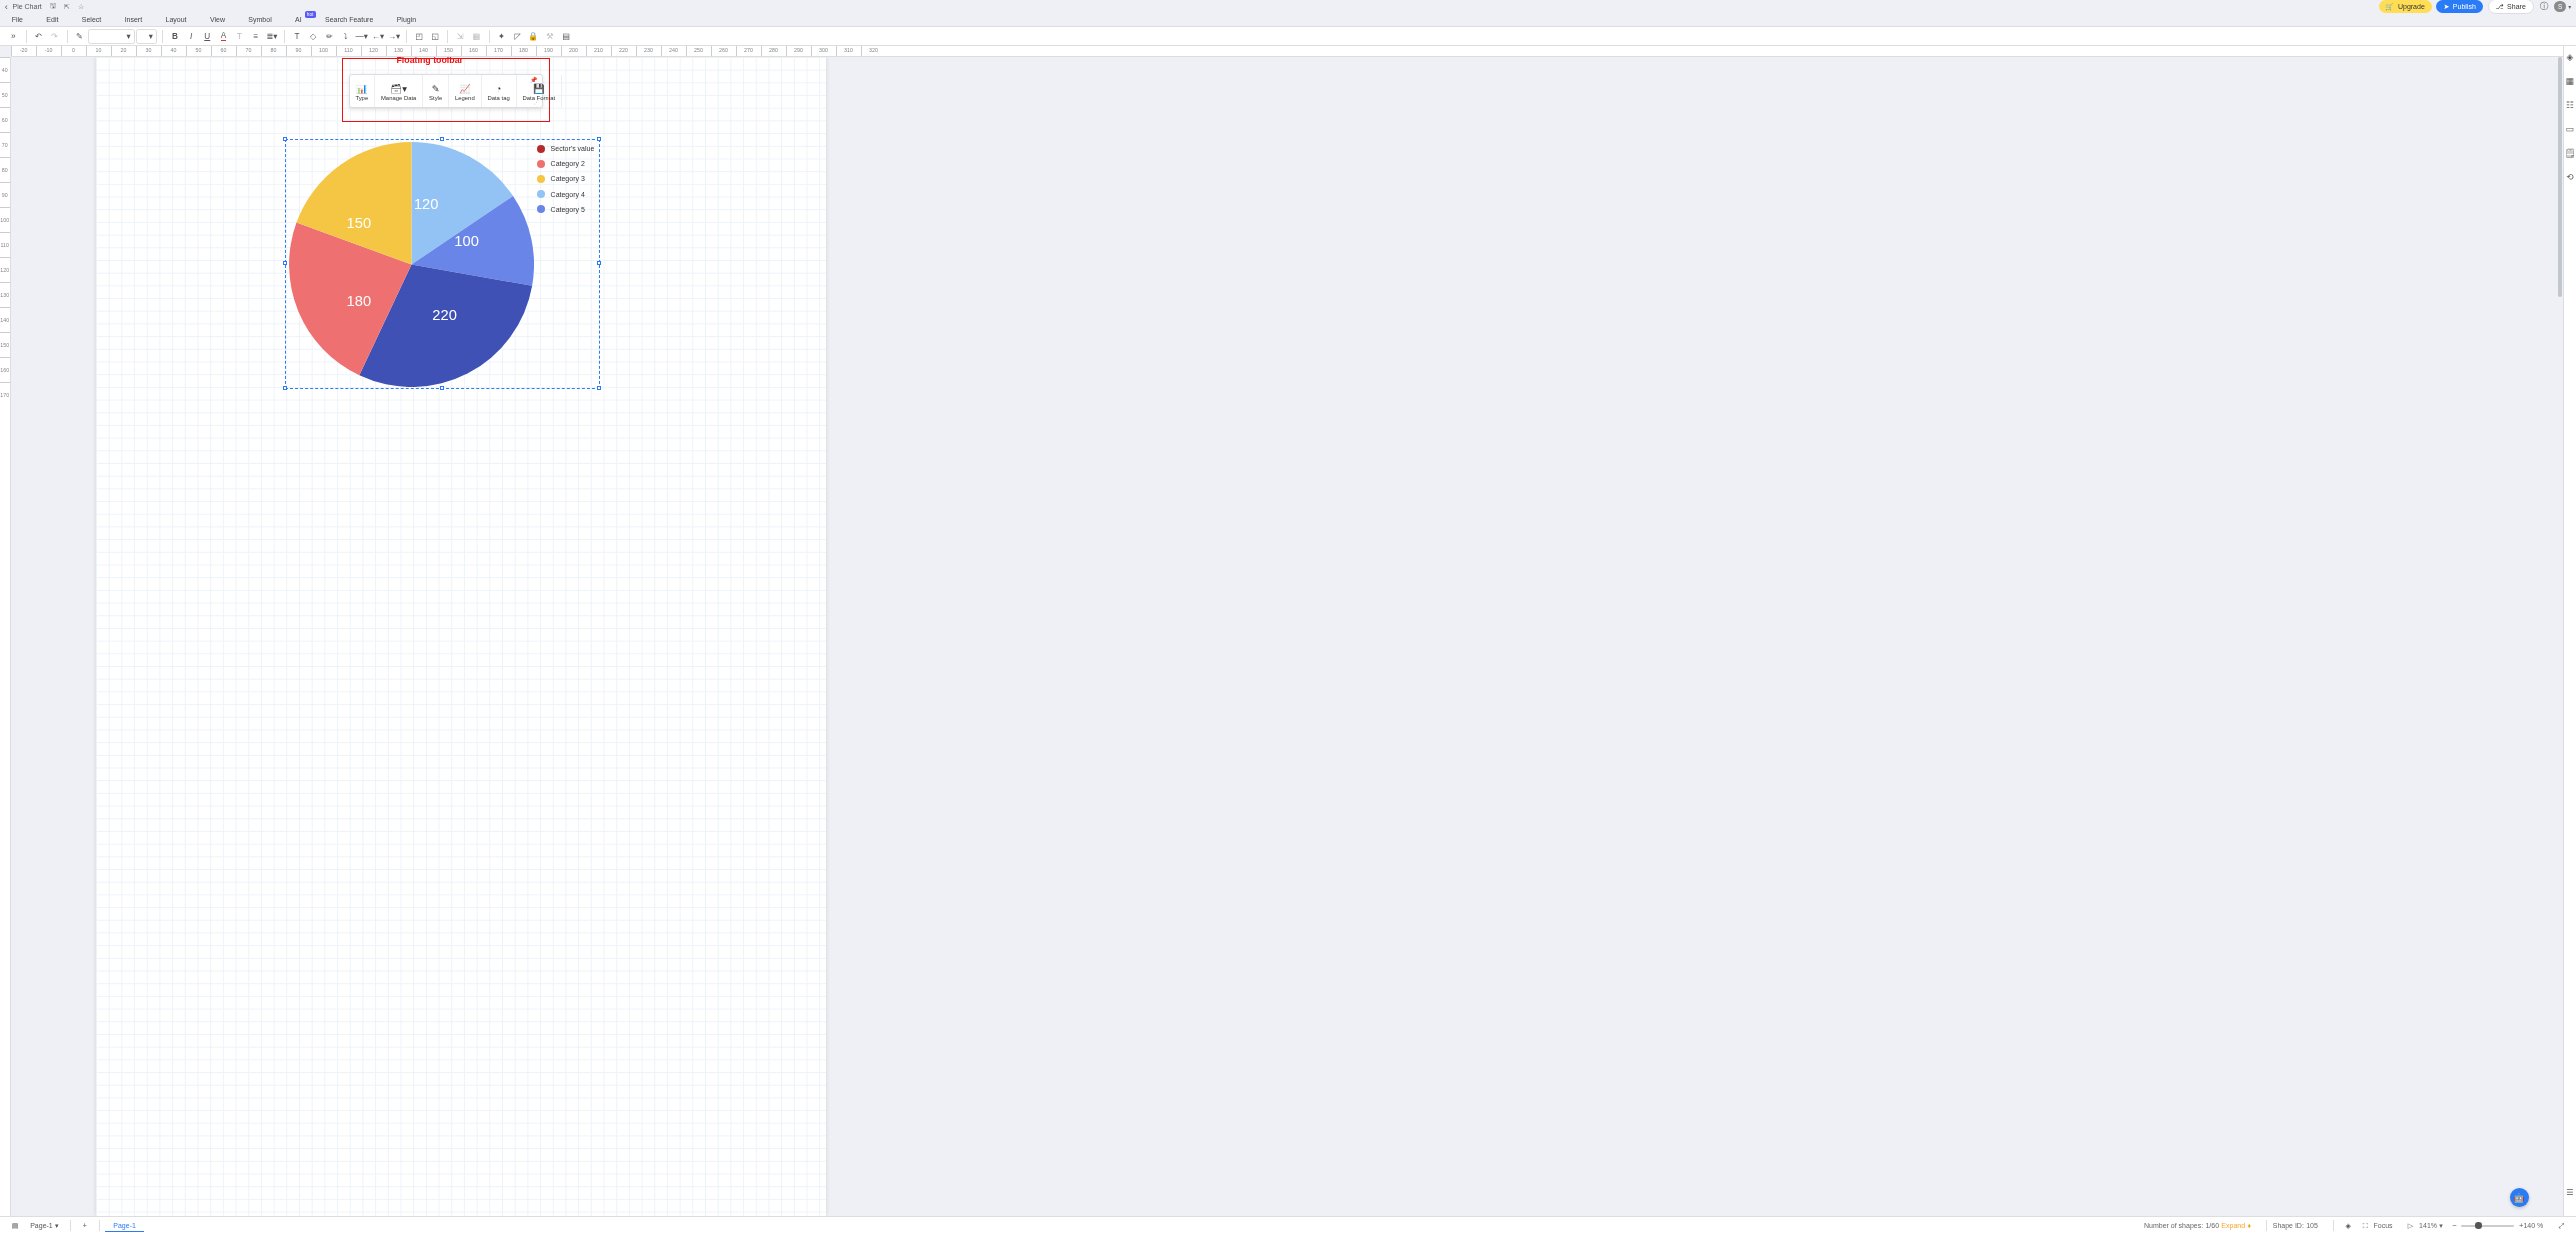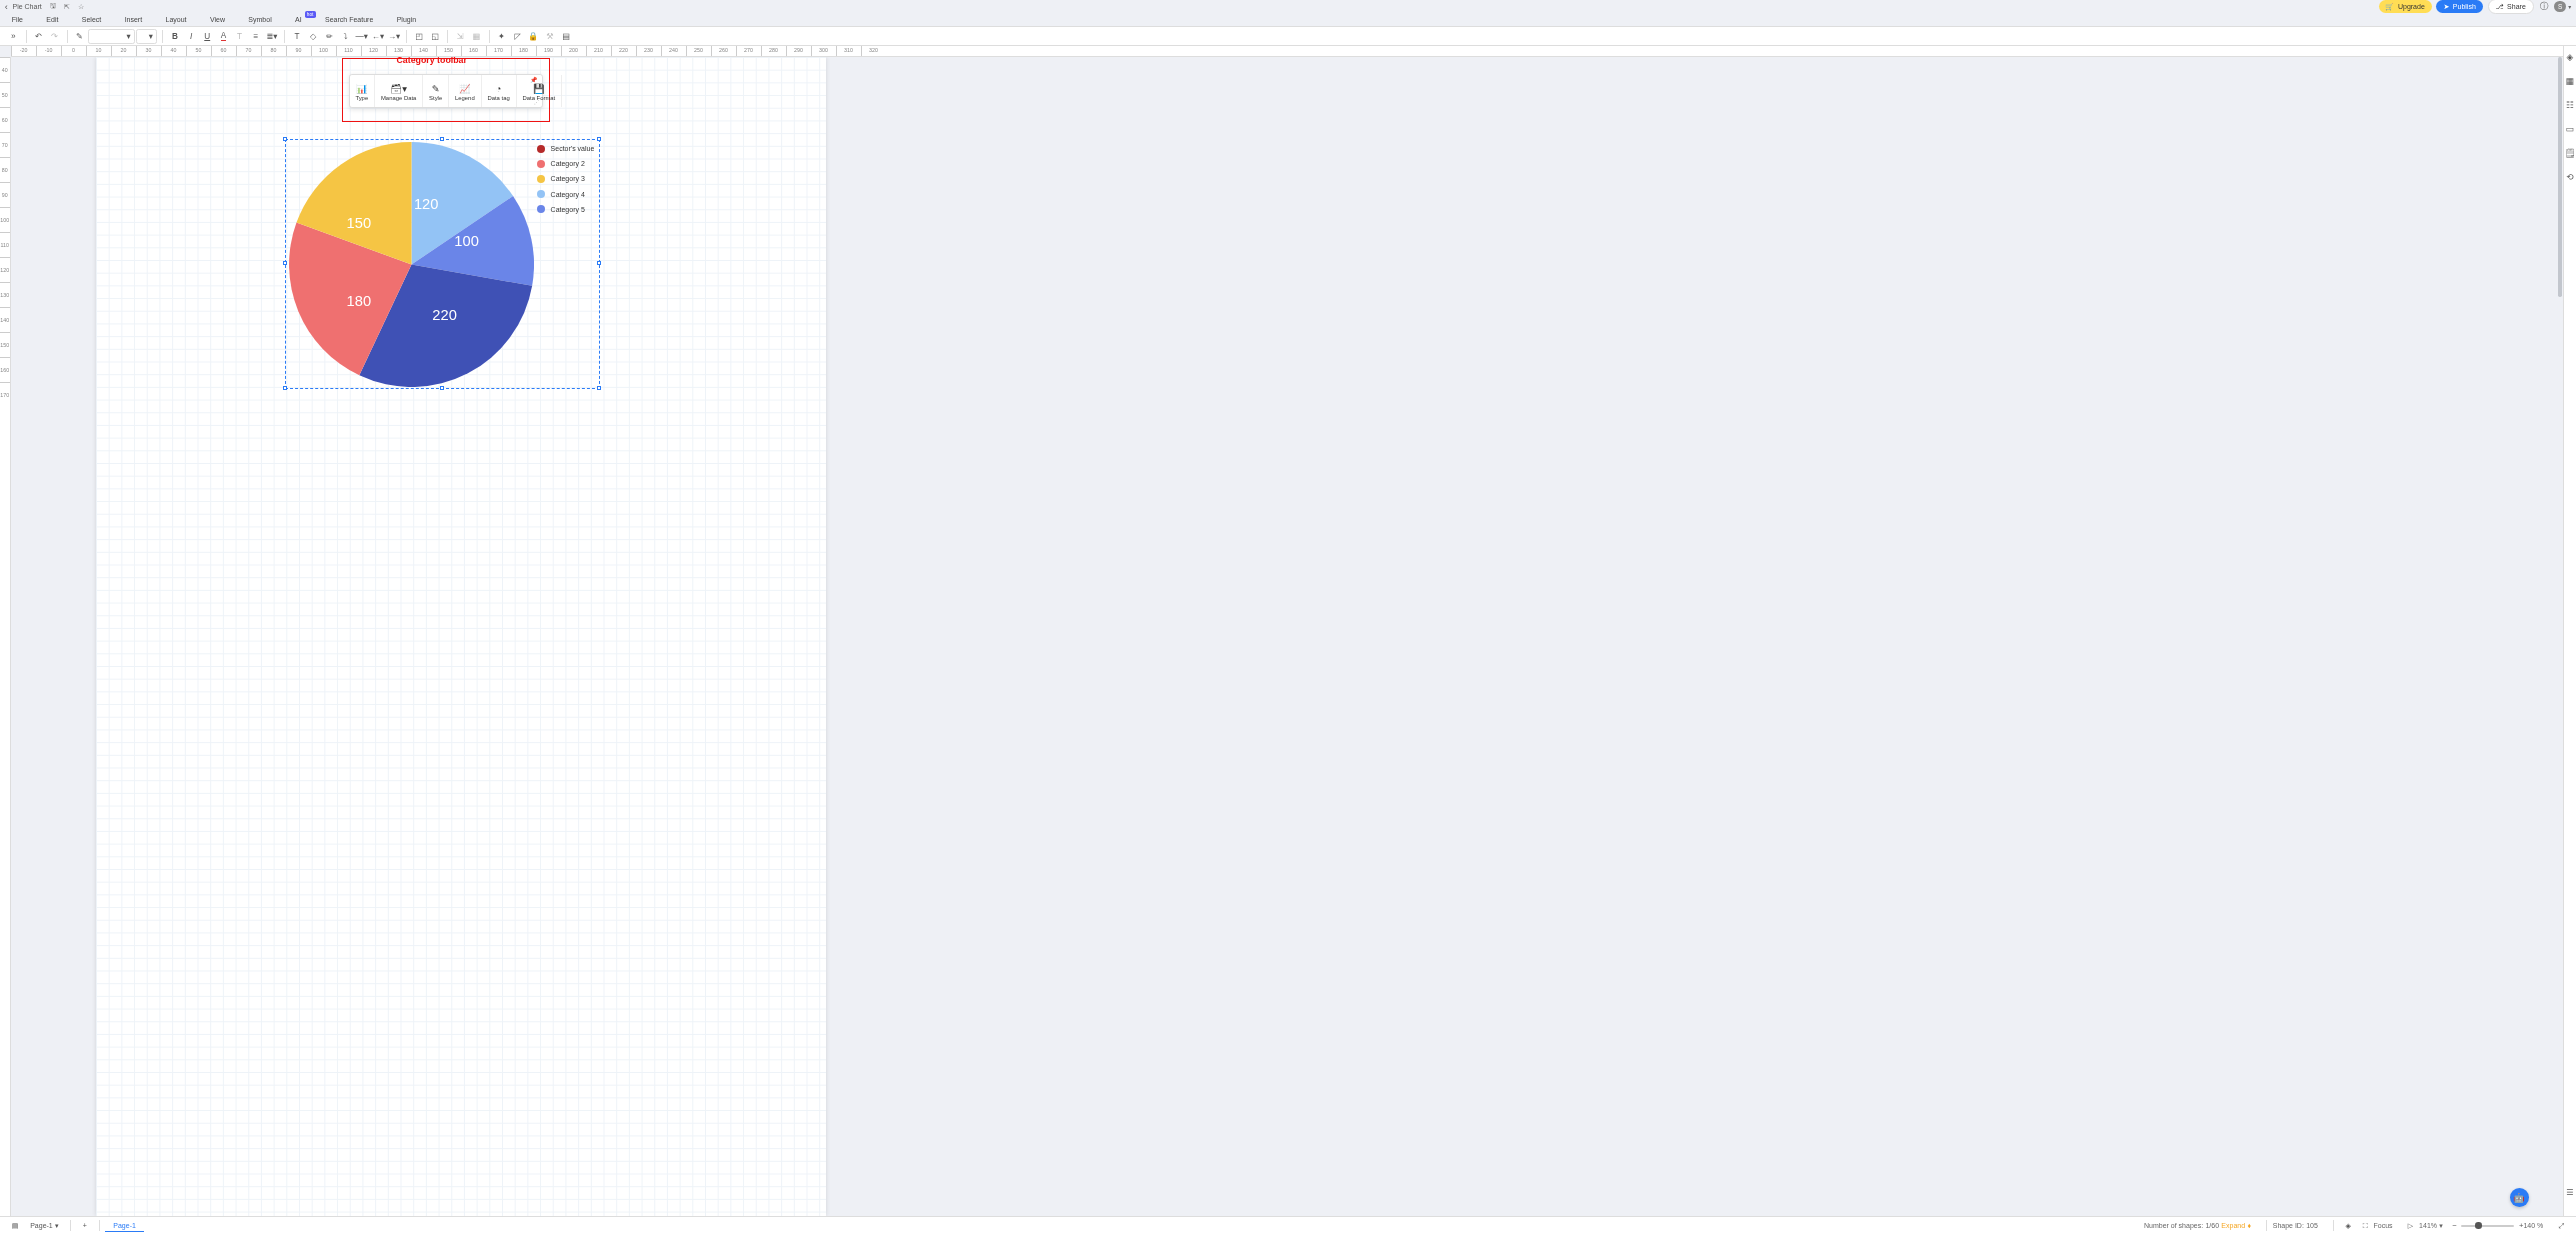--- a/index.html
+++ b/index.html
@@ -238,21 +238,21 @@
     <span class="rpicon">▭</span>
     <span class="rpicon">🗒</span>
     <span class="rpicon">⟲</span>
   </div>
 
   <div class="canvas-wrap">
     <div class="graypad">
 
       <div class="page"></div>
 
-      <div class="annot-label">Category toolbar</div>
+      <div class="annot-label">Floating toolbar</div>
       <div class="annot"></div>
 
       <div class="float-tb">
         <span class="pin">📌</span>
         <div class="fitem">
           <span class="ficn">📊</span>
           <span class="flab">Type</span>
         </div>
         <div class="fitem">
           <span class="ficn">🗃▾</span>

